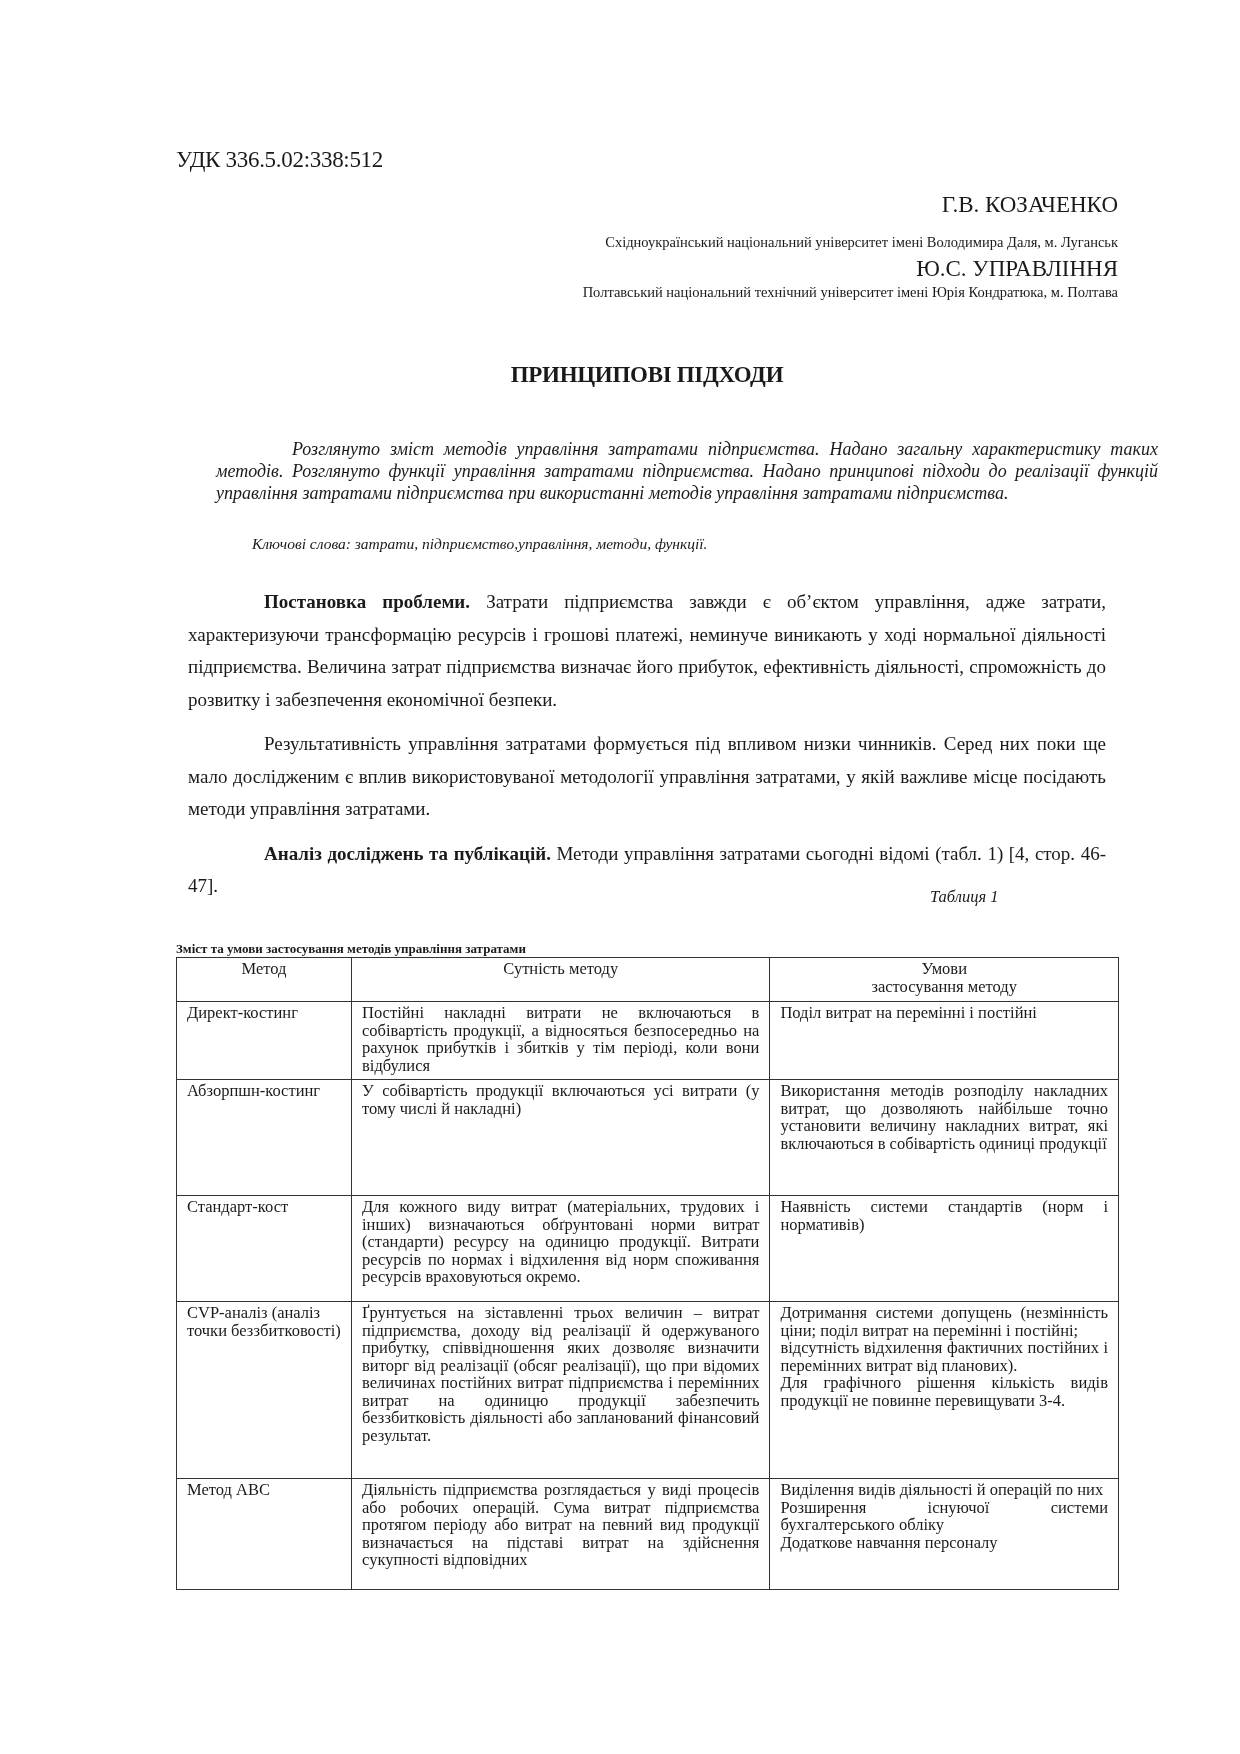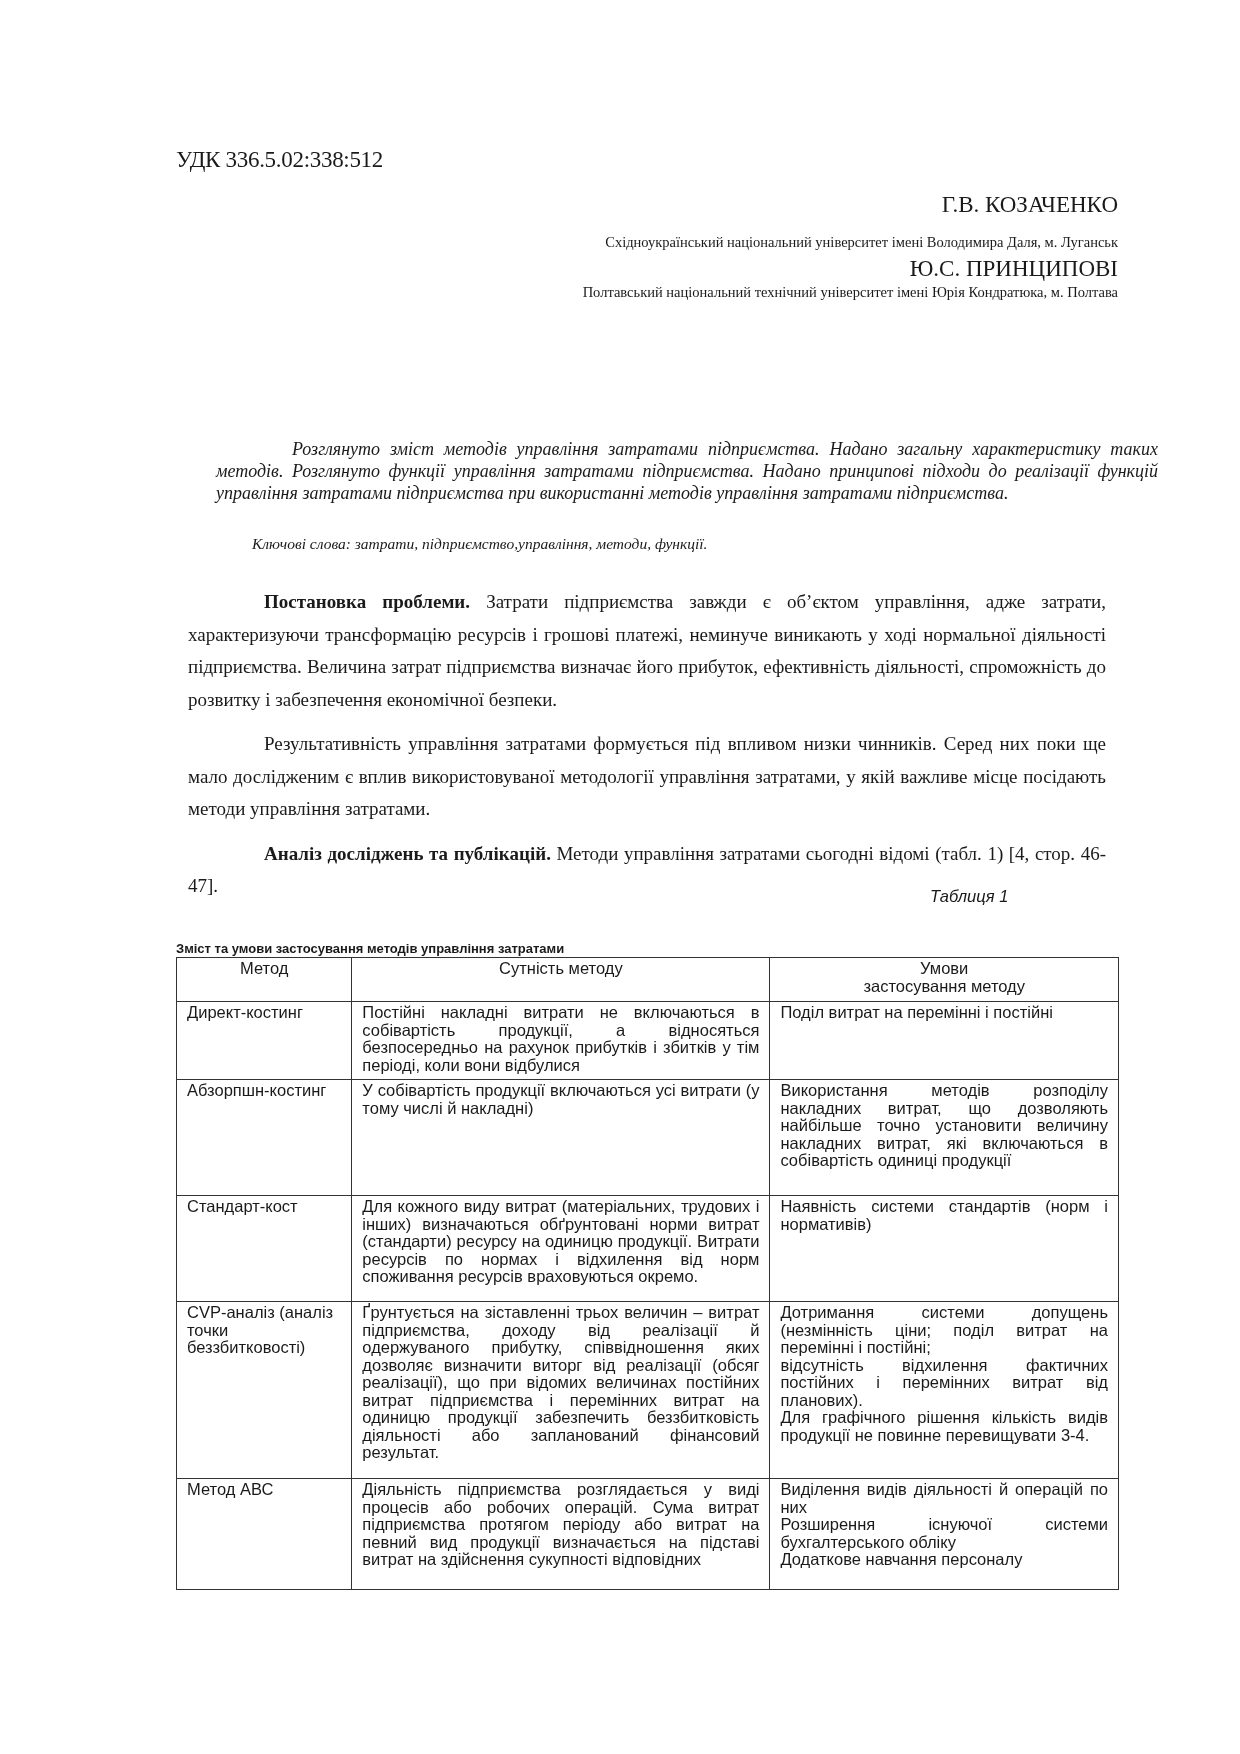--- a/index.html
+++ b/index.html
@@ -1,18 +1,18 @@
 <!DOCTYPE html>
 <html><head>
 <meta charset="utf-8">
 <style>
   html, body { margin:0; padding:0; background:#ffffff; }
   body { width:1240px; height:1754px; position:relative; overflow:hidden; color:#1a1a1a; }
   .serif { font-family: "Liberation Serif", "DejaVu Serif", serif; }
-  .sans { font-family: Liberation Sans, sans-serif; }
+  .sans { font-family: Liberation Serif, serif; }
 
   #udk { position:absolute; left:176px; top:147px; font-size:23px; letter-spacing:-0.3px; }
   .author-block { position:absolute; right:122px; text-align:right; }
   .author-name { font-size:23px; line-height:26px; }
   .affil { font-size:14.5px; line-height:18px; }
   #author1 { top:192px; }
   #affil1 { top:233px; }
   #author2 { top:256px; }
   #affil2 { top:283px; }
 
@@ -43,24 +43,25 @@
   tr.r5 td { height:108px; }
   .line { display:block; }
 </style>
 </head>
 <body>
 
 <div id="udk" class="serif">УДК 336.5.02:338:512</div>
 
 <div id="author1" class="author-block author-name serif">Г.В. КОЗАЧЕНКО</div>
 <div id="affil1" class="author-block affil serif">Східноукраїнський національний університет імені Володимира Даля, м. Луганськ</div>
-<div id="author2" class="author-block author-name serif">Ю.С. ПРИНЦИПОВІ</div>
+<div id="author2" class="author-block author-name serif">Ю.С. УПРАВЛІННЯ</div>
 <div id="affil2" class="author-block affil serif">Полтавський національний технічний університет імені Юрія Кондратюка, м. Полтава</div>
 
 <div id="title" class="serif">
+  <span class="line">ПРИНЦИПОВІ ПІДХОДИ</span>
 </div>
 
 <div id="abstract" class="serif">
   <p>Розглянуто зміст методів управління затратами підприємства. Надано загальну характеристику таких методів. Розглянуто функції управління затратами підприємства. Надано принципові підходи до реалізації функцій управління затратами підприємства при використанні методів управління затратами підприємства.</p>
 </div>
 <div id="keywords" class="serif">Ключові слова: затрати, підприємство,управління, методи, функції.</div>
 
 <div id="body" class="serif">
   <p><b>Постановка проблеми.</b><span> Затрати підприємства завжди є об’єктом управління, адже затрати, характеризуючи трансформацію ресурсів і грошові платежі, неминуче виникають у ході нормальної діяльності підприємства. Величина затрат підприємства визначає його прибуток, ефективність діяльності, спроможність до розвитку і забезпечення економічної безпеки.</span></p>
   <p><span>Результативність управління затратами формується під впливом низки чинників. Серед них поки ще мало дослідженим є вплив використовуваної методології управління затратами, у якій важливе місце посідають методи управління затратами.</span></p>

